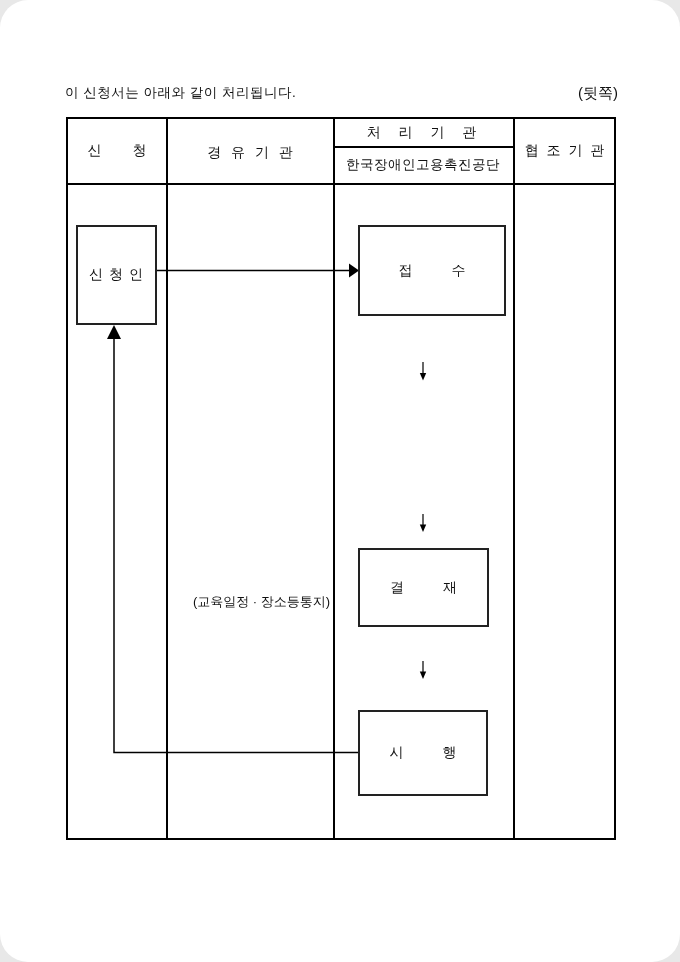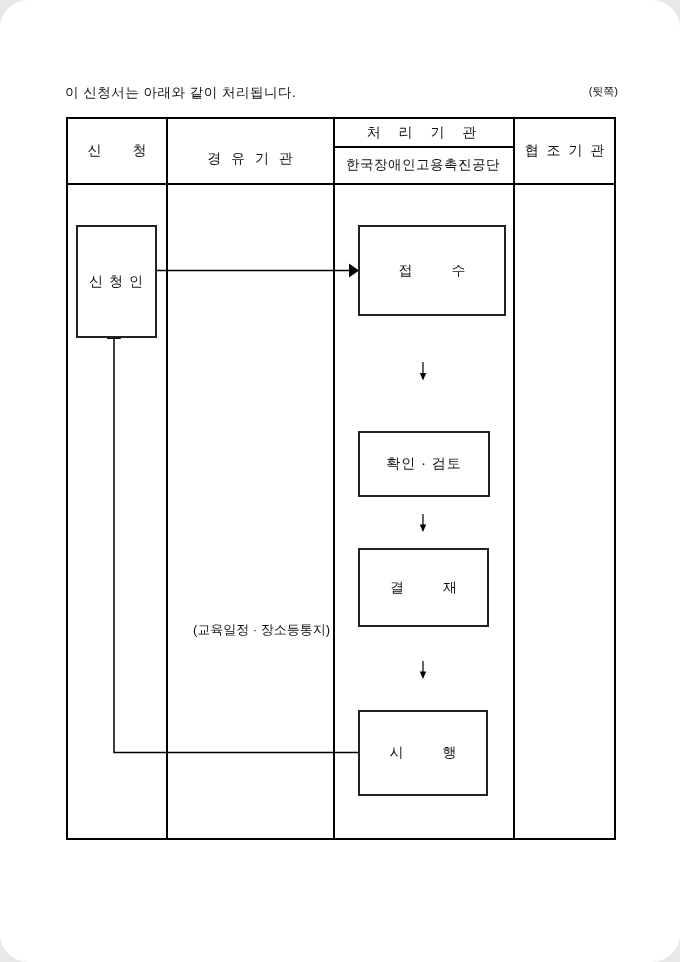--- a/index.html
+++ b/index.html
@@ -16,62 +16,62 @@
   }
   .pre { white-space:pre; }
 
   
   .intro-text {
     position:absolute; left:65px; top:84px;
     font-size:13.5px; letter-spacing:0.5px;
   }
   .back-label {
     position:absolute; right:62px; top:84px;
-    font-size:11px;
+    font-size:15px;
   }
 
   
   .table {
     position:absolute; left:66px; top:117px;
     width:550px; height:723px;
     border:2px solid #000;
   }
   .vline { position:absolute; top:0; bottom:0; width:1.5px; background:#000; }
   .v1 { left:98px; } .v2 { left:265px; } .v3 { left:445px; }
   .hline-header { position:absolute; left:0; right:0; top:64px; height:1.5px; background:#000; }
   .hline-mid { position:absolute; left:265px; width:181.5px; top:27px; height:1.5px; background:#000; }
 
   .hcell {
     position:absolute; display:flex; align-items:center; justify-content:center;
     font-size:14px;
   }
   .hc1 { left:0; width:98px; top:0; height:64px; }
-  .hc2 { left:98px; width:167px; top:8px; height:64px; letter-spacing:3px; }
+  .hc2 { left:98px; width:167px; top:2px; height:64px; letter-spacing:3px; }
   .hc3a { left:265px; width:180px; top:0; height:27px; letter-spacing:7px; }
   .hc3b { left:265px; width:180px; top:28px; height:36px; letter-spacing:0.5px; font-size:13.5px; }
   .hc4 { left:445px; width:101px; top:0; height:64px; letter-spacing:2px; }
   .hc3a .pre, .hc2 .pre, .hc4 .pre { padding-left:4px; } 
 
   
   .fbox {
     position:absolute; background:#fff;
     border:2px solid #222;
     display:flex; align-items:center; justify-content:center;
     font-size:14px;
   }
-  .box-applicant { left:76px;  top:225px; width:81px;  height:113px; letter-spacing:1px; }
+  .box-applicant { left:76px;  top:225px; width:81px;  height:100px; letter-spacing:1px; }
   .box-receipt   { left:358px; top:225px; width:148px; height:91px; }
   .box-review    { left:358px; top:431px; width:132px; height:66px; letter-spacing:1px; }
   .box-approval  { left:358px; top:548px; width:131px; height:79px; }
   .box-implement { left:358px; top:710px; width:130px; height:86px; }
 
   
   .note-text {
     position:absolute; left:166px; top:593px; width:191px;
-    text-align:center; font-size:13px;margin-top:28px;
+    text-align:center; font-size:13px;
   }
 
   
   .arrows {
     position:absolute; left:0; top:0; width:680px; height:962px;
     pointer-events:none;
   }
 </style>
 </head>
 <body>
@@ -134,23 +134,20 @@
       <polygon points="107,339 121,339 114,325" fill="#000"></polygon>
     </g>
   </svg>
 
   <div class="fbox box-applicant">
     <span class="pre">신 청 인</span>
   </div>
   <div class="fbox box-receipt">
     <span class="pre">접          수</span>
   </div>
-  <div class="fbox box-review">
-    <span class="pre">확인 · 검토</span>
-  </div>
   <div class="fbox box-implement">
     <span class="pre">시          행</span>
   </div>
   <div class="fbox box-approval">
     <span class="pre">결          재</span>
   </div>
 
 </div>
 
 </body></html>

